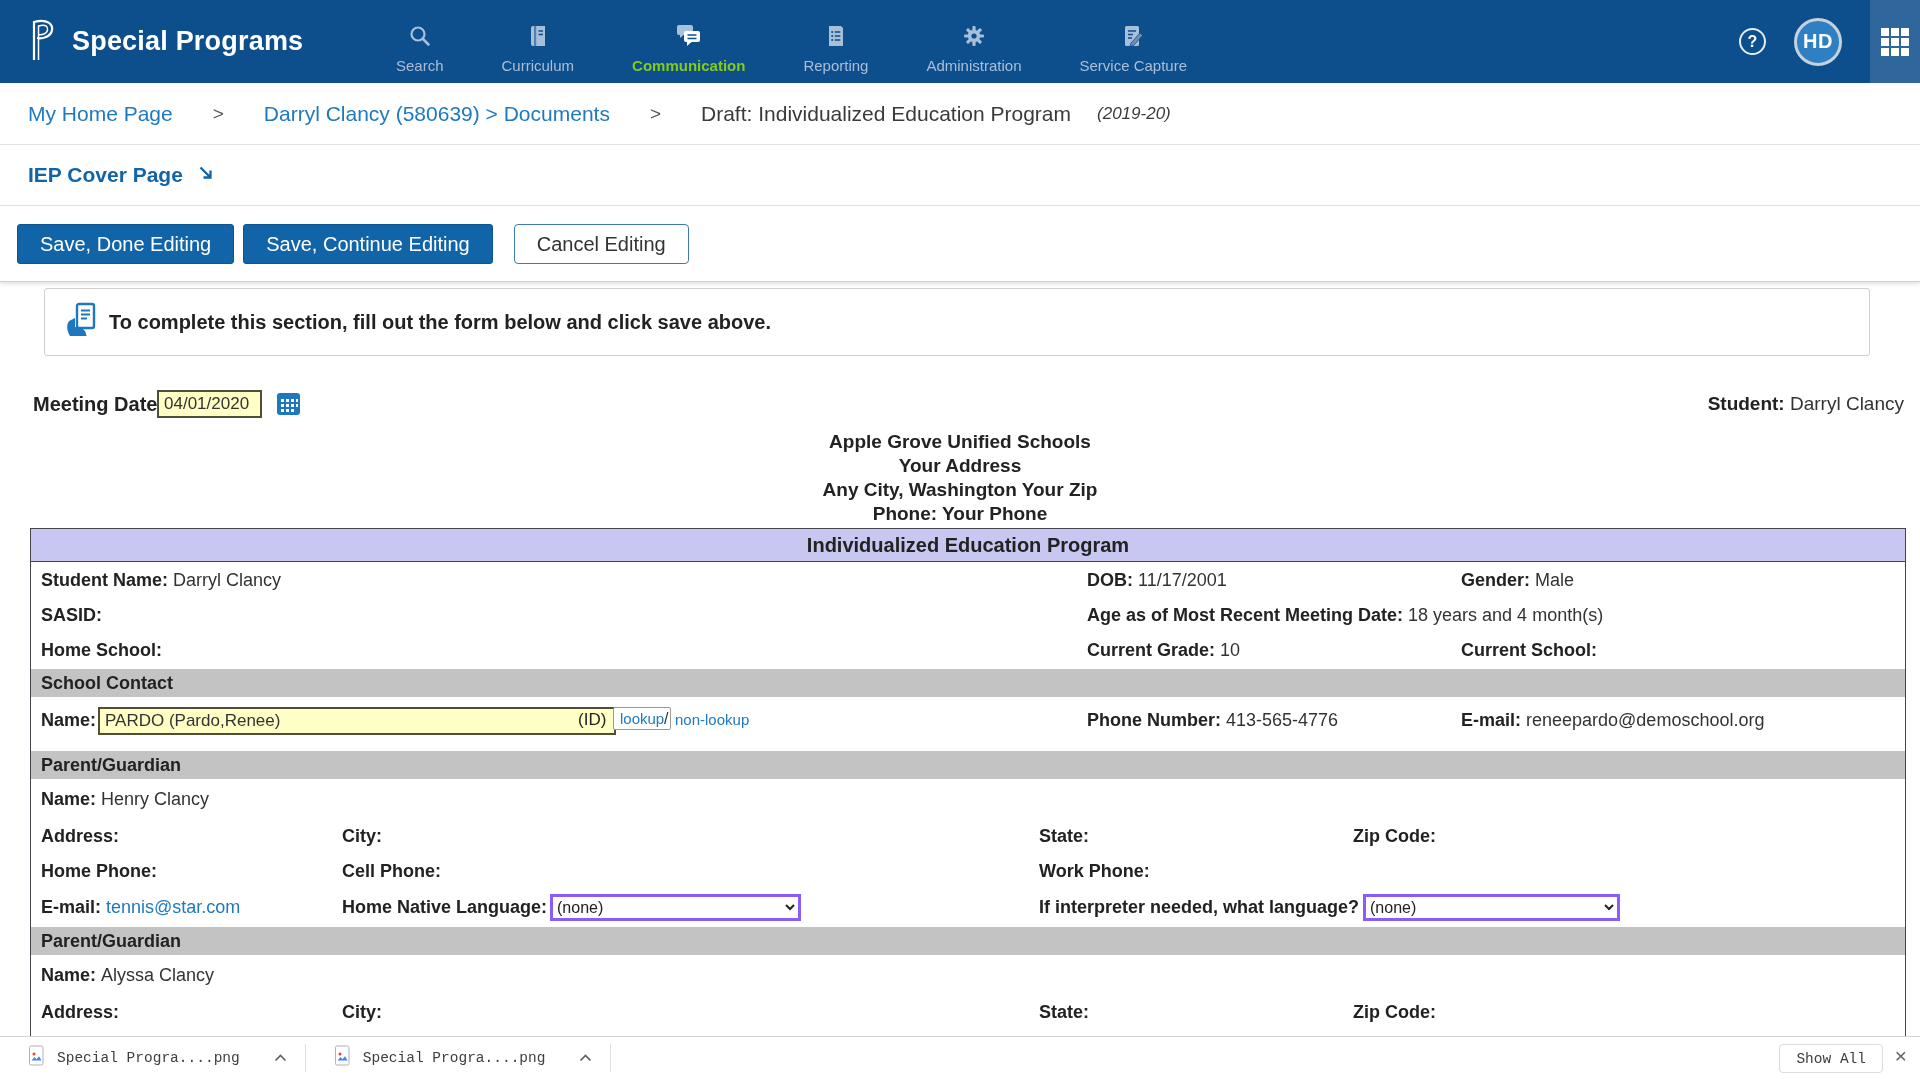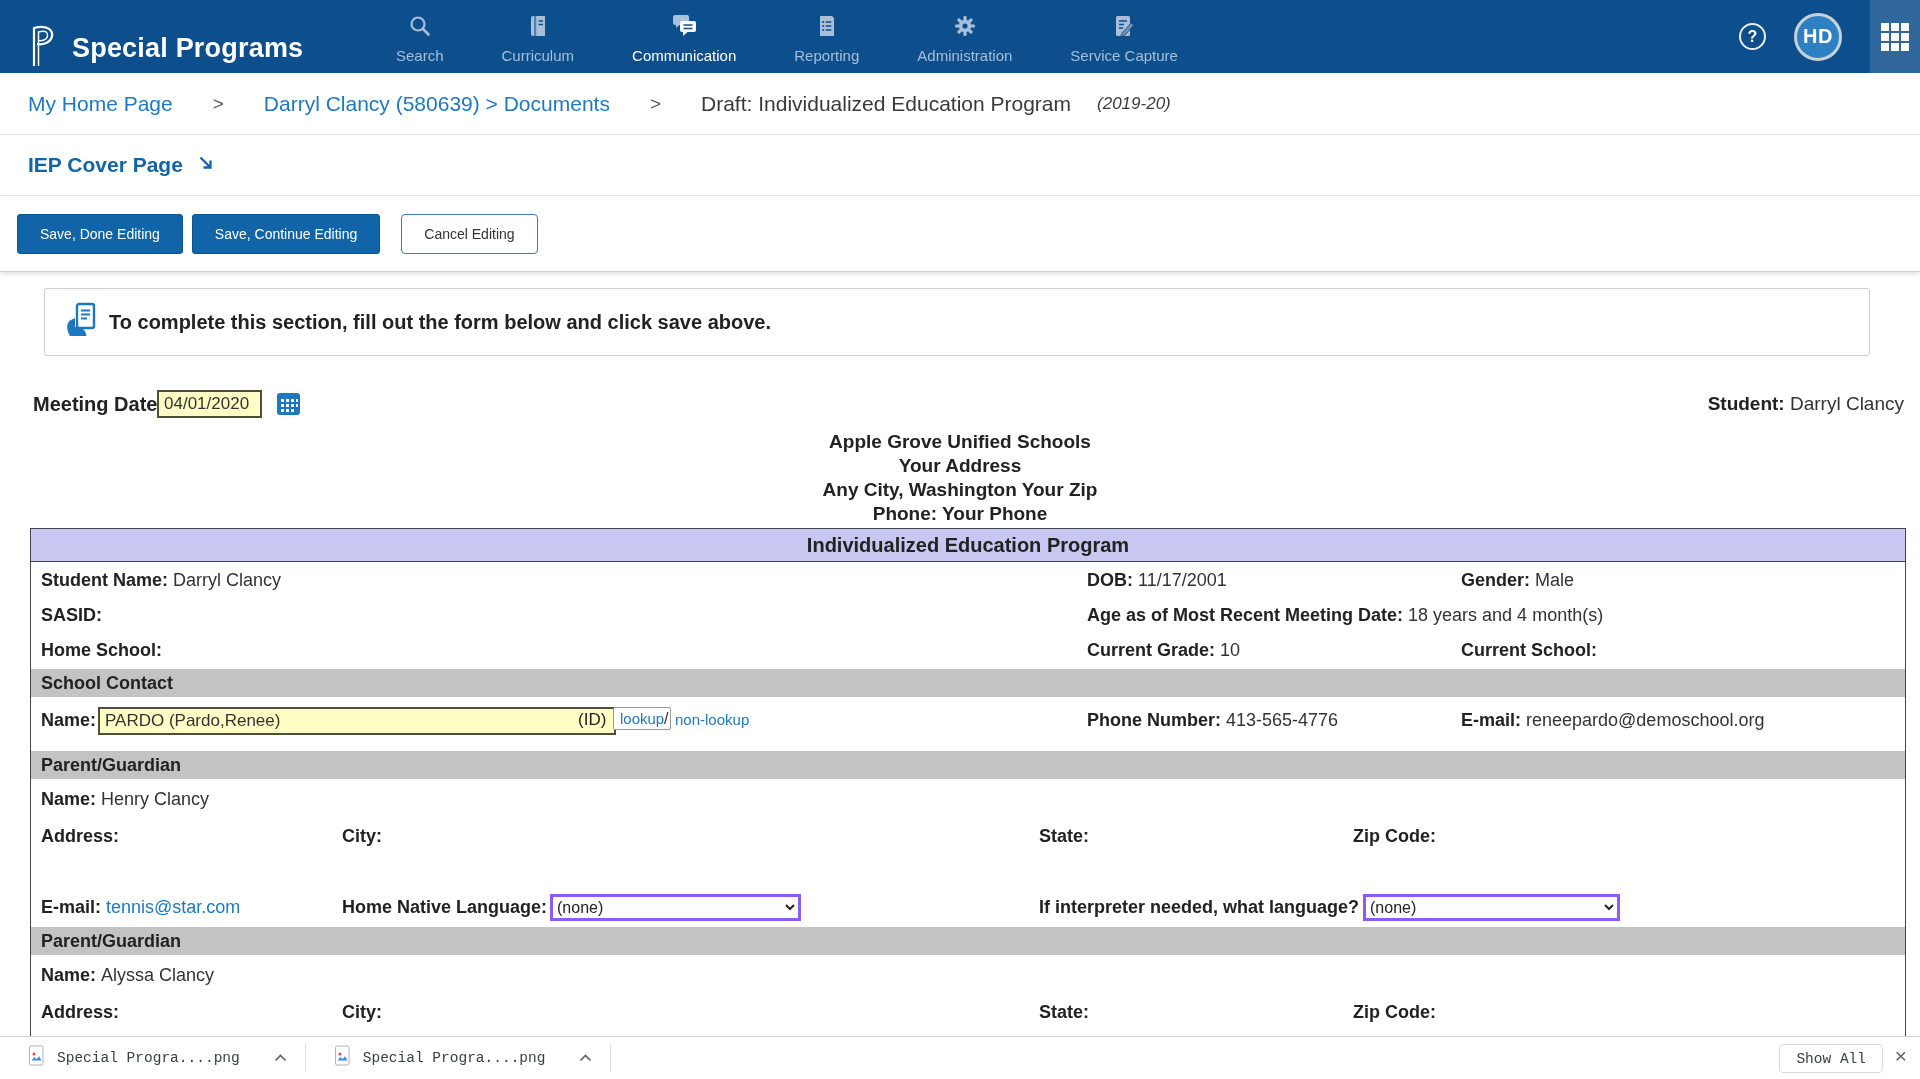--- a/index.html
+++ b/index.html
@@ -1,47 +1,47 @@
 <!DOCTYPE html>
 <html><head>
 <meta charset="utf-8">
 <style>
   * { margin:0; padding:0; box-sizing:border-box; }
   html,body { width:1920px; height:1079px; font-family:"Liberation Sans","DejaVu Sans",sans-serif; background:#fff; }
   .screen { position:relative; width:1920px; height:1079px; overflow:hidden; background:#fff; }
 
   
-  .topbar { position:relative; height:73px; background:#0d4e8c; display:flex; align-items:flex-end; }
+  .topbar { position:relative; height:83px; background:#0d4e8c; display:flex; align-items:center; }
   .brand { display:flex; align-items:center; padding-left:26px; width:330px; }
   .brand-title { color:#fff; font-size:27px; font-weight:bold; margin-left:12px; letter-spacing:.2px; }
   .mainnav { display:flex; align-items:flex-end; gap:58px; margin-left:66px; height:100%; padding-bottom:9px; }
   .navitem { display:flex; flex-direction:column; align-items:center; gap:5px; cursor:pointer; }
   .navitem .navlabel { font-size:15px; color:#a9bfd8; }
-  .navitem.active .navlabel { color:#ffffff; font-weight:normal; }
+  .navitem.active .navlabel { color:#84cc16; font-weight:bold; }
   .topright { margin-left:auto; display:flex; align-items:center; height:100%; }
   .helpbtn { width:27px; height:27px; border:2px solid #e8edf2; border-radius:50%; color:#fff; font-size:16px; font-weight:bold; display:flex; align-items:center; justify-content:center; margin-right:28px; cursor:pointer; }
   .avatar { width:48px; height:48px; border-radius:50%; background:#2f80c3; border:3px solid #c6d2db; color:#fff; font-size:20px; font-weight:bold; display:flex; align-items:center; justify-content:center; margin-right:28px; letter-spacing:.5px; cursor:pointer; }
   .appsband { width:50px; height:100%; background:rgba(255,255,255,.14); display:flex; align-items:center; justify-content:center; cursor:pointer; }
   .gridicon { display:grid; grid-template-columns:repeat(3,8px); gap:2px; }
   .gridicon i { width:8px; height:8px; background:#fff; }
 
   
   .crumbbar { height:62px; display:flex; align-items:center; gap:40px; padding-left:28px; border-bottom:1px solid #e2e2e2; background:#fff; }
   .crumb-link { color:#1e79c0; font-size:21px; text-decoration:none; cursor:pointer; }
   .crumb-sep { color:#555; font-size:19px; }
   .crumb-current { color:#3a3a3a; font-size:21px; }
   .crumb-year { color:#3a3a3a; font-size:17px; font-style:italic; margin-left:-14px; }
 
   
   .sectionrow { height:61px; display:flex; align-items:center; padding-left:28px; border-bottom:1px solid #e6e6e6; }
   .sectionlink { display:flex; align-items:center; gap:14px; color:#1164a7; font-size:21px; font-weight:bold; text-decoration:none; cursor:pointer; }
 
   
   .toolbar { height:76px; padding:18px 0 0 17px; border-bottom:1px solid #d0d0d0; box-shadow:0 2px 4px rgba(0,0,0,.12); display:flex; align-items:flex-start; gap:9px; background:#fff; position:relative; z-index:2; }
-  .btn { height:40px; padding:0 22px; font-size:14px; font-family:inherit; border-radius:3px; cursor:pointer; }
+  .btn { height:40px; padding:0 22px; font-size:20px; font-family:inherit; border-radius:3px; cursor:pointer; }
   .btn.primary { background:#1164a7; border:1px solid #0d558f; color:#fff; }
   .btn.ghost { background:#fff; border:1px solid #3e79b4; color:#333; margin-left:12px; border-radius:4px; }
 
   
   .notice { position:absolute; left:44px; top:288px; width:1826px; height:68px; border:1px solid #cfcfcf; border-radius:3px; display:flex; align-items:center; background:#fff; }
   .notice .txt { font-size:20px; font-weight:bold; color:#222; margin-left:8px; }
   .notice svg { margin-left:18px; }
 
   
   .meetingrow { position:absolute; left:0; top:386px; width:1920px; height:36px; }
@@ -298,20 +298,25 @@
       <div class="fld c1"><b>Name:</b><span>Henry Clancy</span></div>
     </div>
 
     <div class="trow" style="top:290px;height:35px;line-height:35px">
       <div class="fld c1"><b>Address:</b></div>
       <div class="fld cB"><b>City:</b></div>
       <div class="fld c2b"><b>State:</b></div>
       <div class="fld c3b"><b>Zip Code:</b></div>
     </div>
 
+    <div class="trow" style="top:325px;height:35px;line-height:35px">
+      <div class="fld c1"><b>Home Phone:</b></div>
+      <div class="fld cB"><b>Cell Phone:</b></div>
+      <div class="fld c2b"><b>Work Phone:</b></div>
+    </div>
 
     <div class="trow" style="top:360px;height:38px">
       <div class="fld c1" style="top:8px"><b>E-mail:</b><a class="tlink">tennis@star.com</a></div>
       <div class="fld cB" style="top:8px"><b>Home Native Language:</b></div>
       <select class="tsel sel-lang"><option>(none)</option></select>
       <div class="fld c2b" style="top:8px"><b>If interpreter needed, what language?</b></div>
       <select class="tsel sel-interp"><option>(none)</option></select>
     </div>
 
     <div class="trow band" style="top:398px">Parent/Guardian</div>

